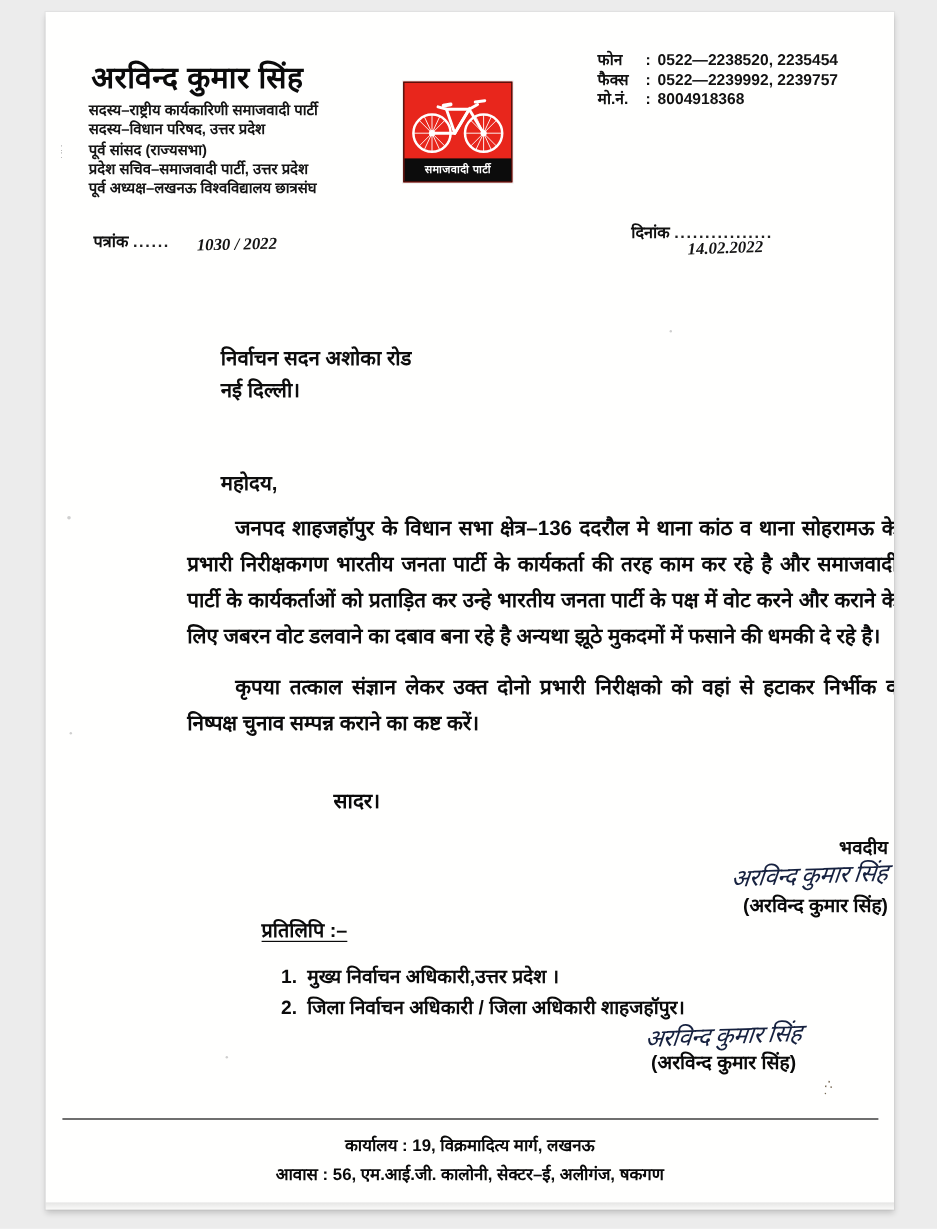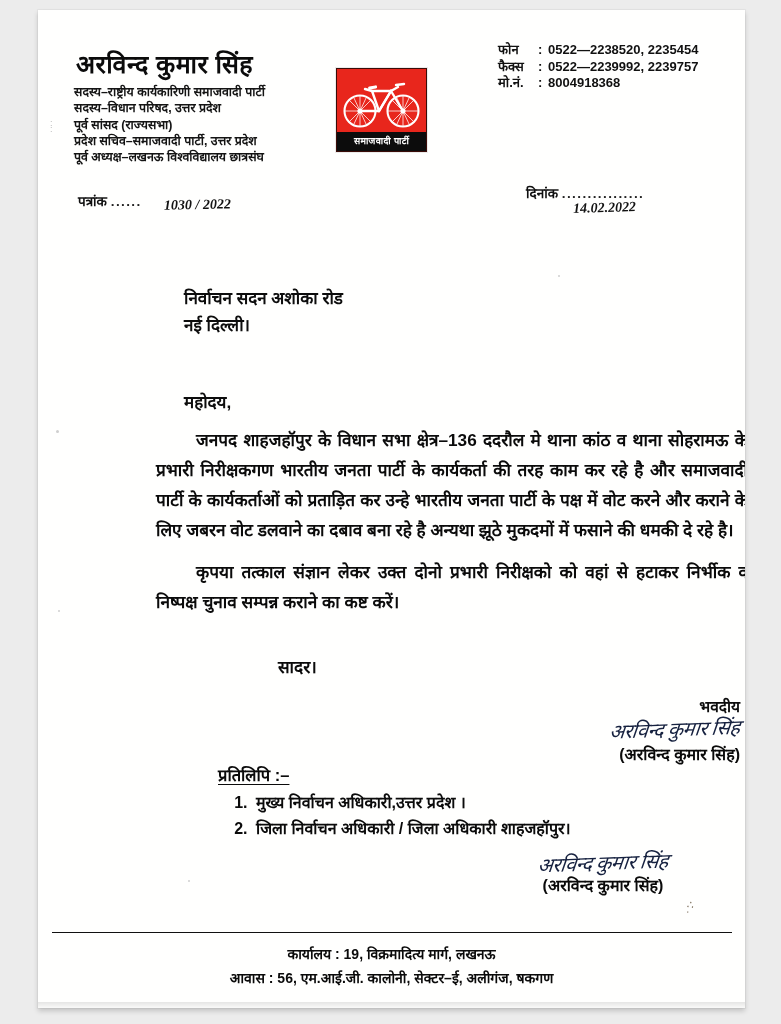--- a/index.html
+++ b/index.html
@@ -255,21 +255,21 @@
     font-size: 16px;
     color: #0b0b0b;
   }
   .cc-title {
     font-weight: bold;
     text-decoration: underline;
     text-underline-offset: 3px;
     font-size: 16.5px;
   }
   .cc ol {
-    margin: 4px 0 0 0;
+    margin: 16px 0 0 0;
     padding-left: 34px;
     font-weight: 600;
     line-height: 26px;
     font-size: 16px;
   }
   .cc ol li { padding-left: 4px; }
 
   .sign-block-2 {
     position: absolute;
     left: 430px;

